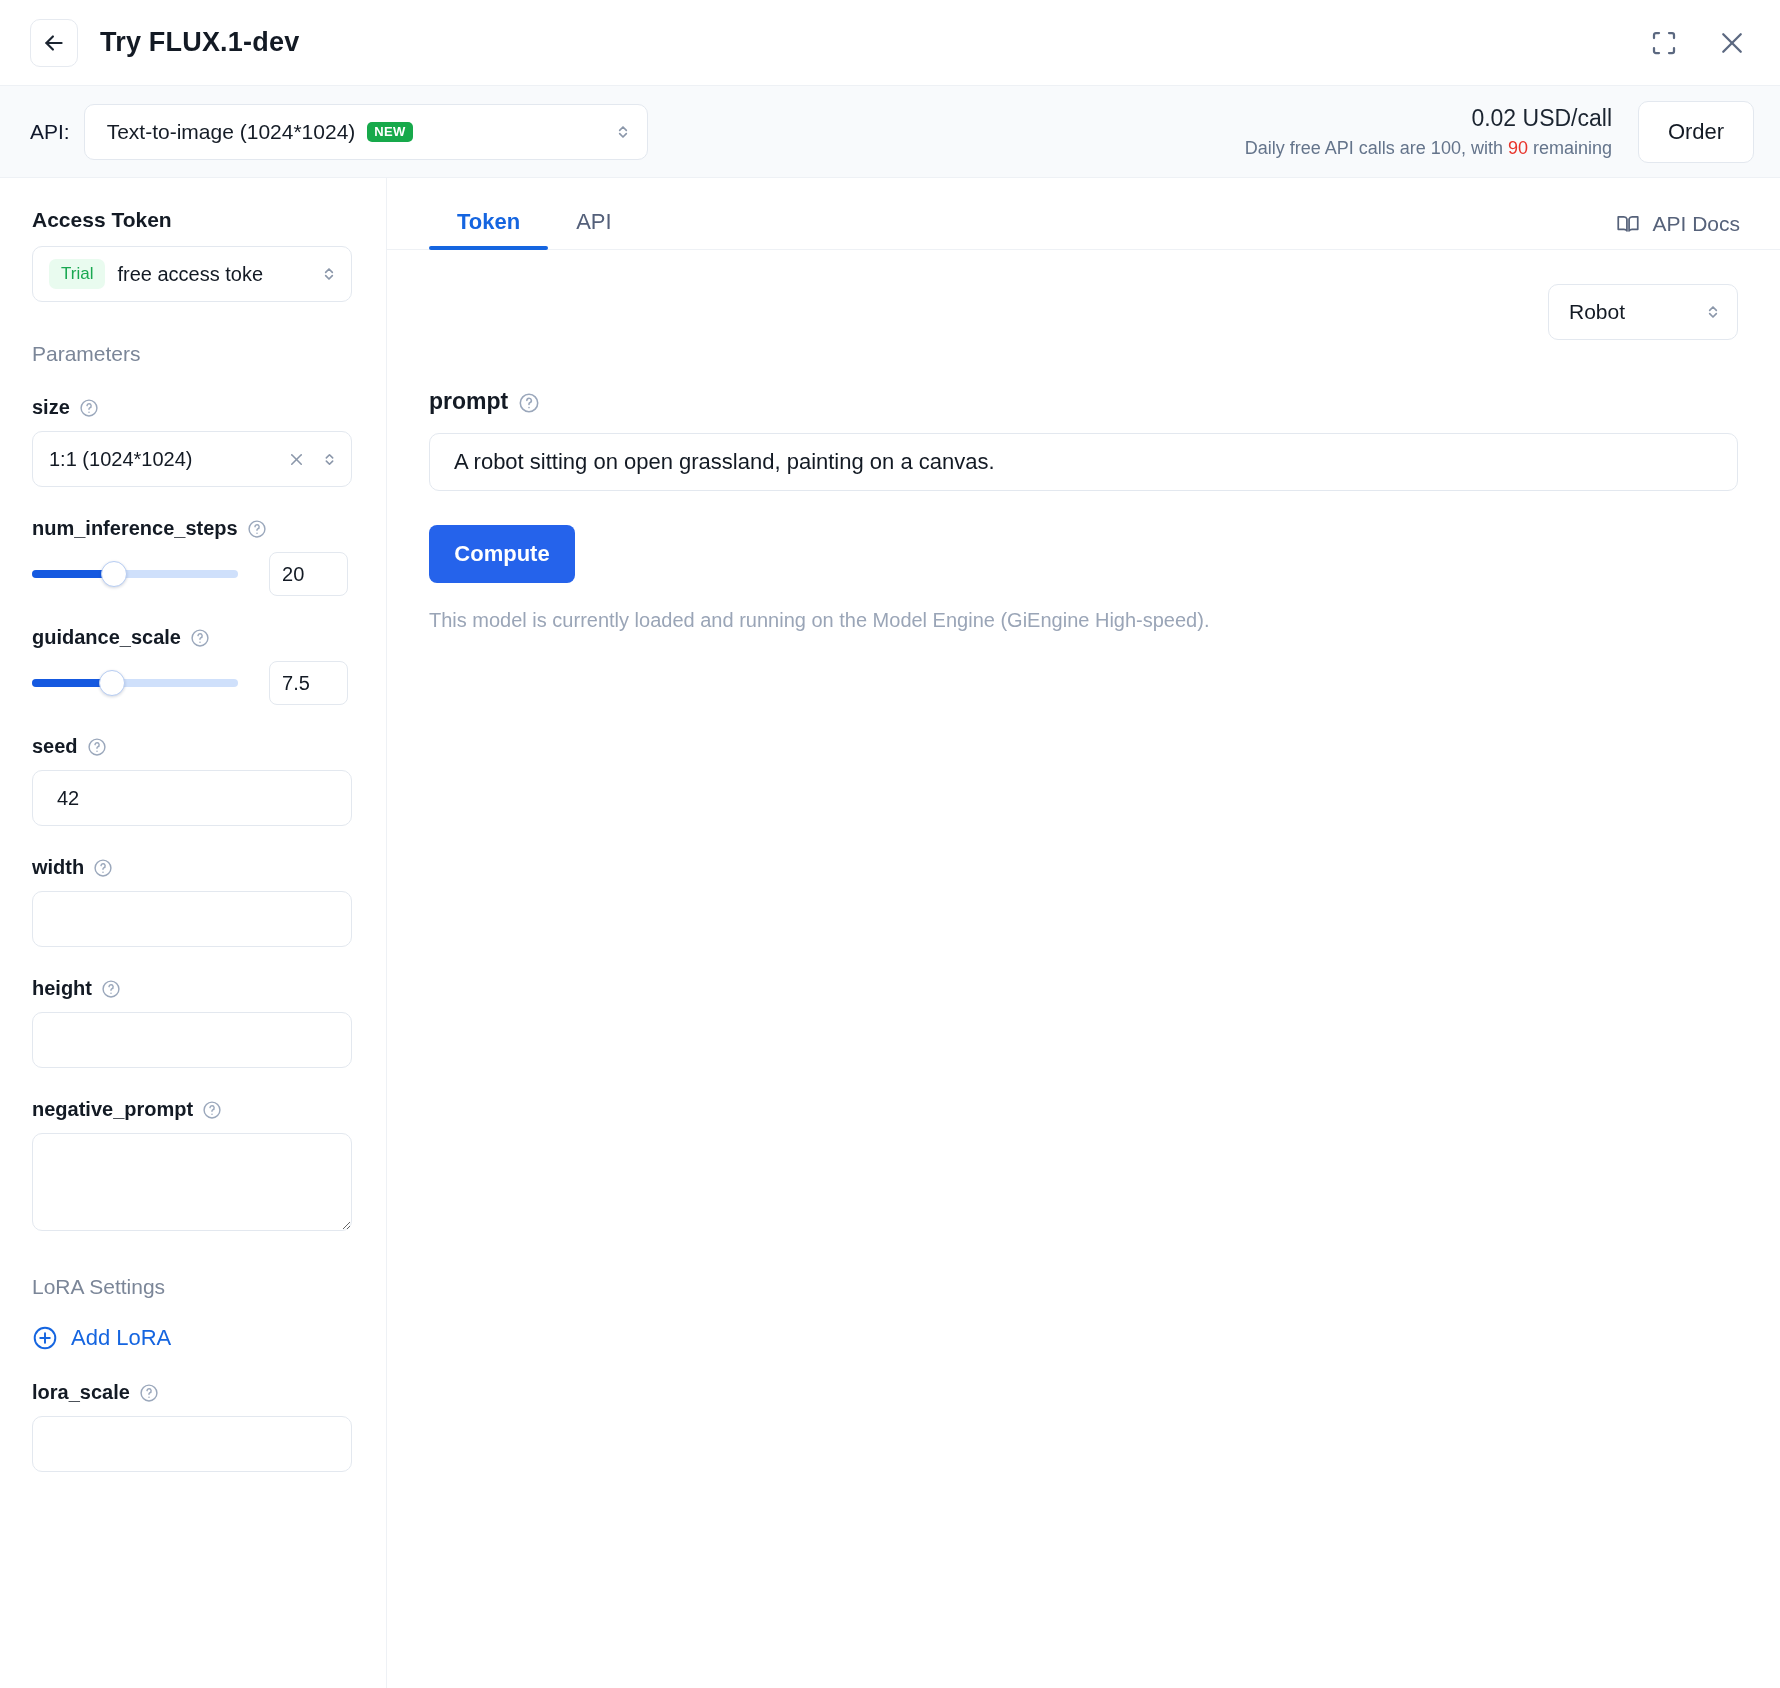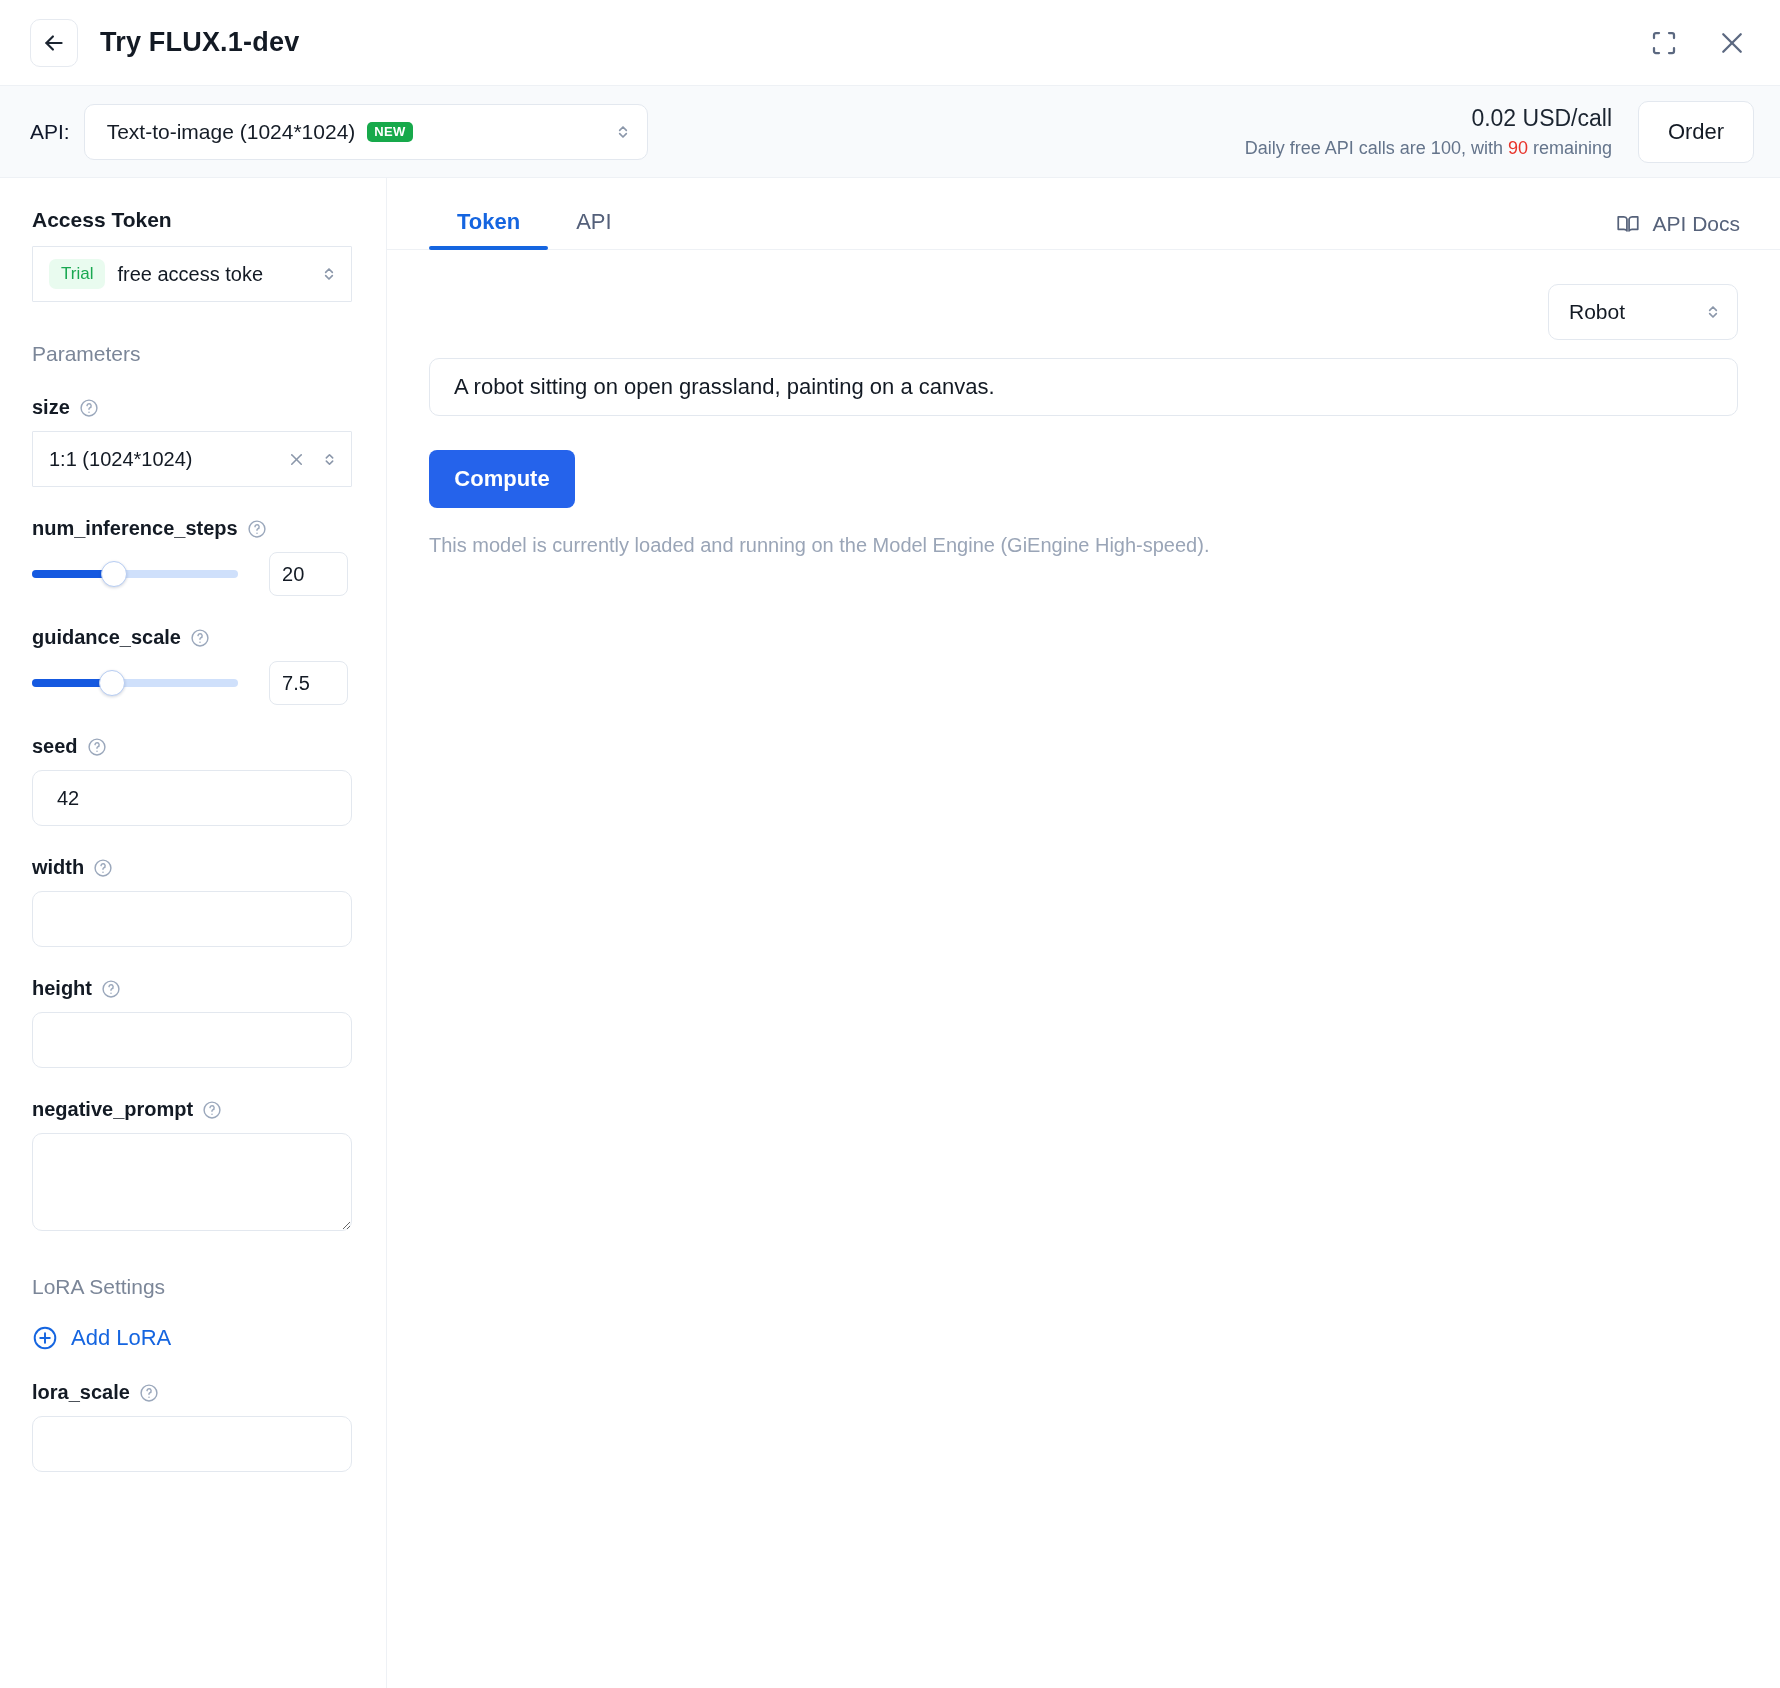--- a/index.html
+++ b/index.html
@@ -77,21 +77,21 @@
   }
   .section-title { font-size: 21px; font-weight: bold; color: #131a24; }
   .group-title { font-size: 21px; color: #7b8698; margin-top: 40px; }
   .field-label {
     display: flex; align-items: center; gap: 9px;
     font-size: 20px; font-weight: bold; color: #131a24;
     margin-top: 30px; margin-bottom: 12px;
   }
   .help-icon { width: 20px; height: 20px; color: #9aa7bb; flex: 0 0 20px; }
   .ctl {
-    width: 320px; height: 56px; border: 1px solid #e3e8ef; border-radius: 1px;
+    width: 320px; height: 56px; border: 1px solid #e3e8ef; border-radius: 10px;
     background: #fff; display: flex; align-items: center; padding: 0 12px 0 16px;
     font-size: 20px; color: #131a24;
   }
   .token-select { margin-top: 14px; cursor: pointer; }
   .chip-trial {
     background: #e9fbef; color: #19a851; font-size: 17px;
     padding: 5px 12px; border-radius: 7px; margin-right: 12px;
   }
   .token-name { font-size: 20px; color: #131a24; }
   .stepper-ico { margin-left: auto; color: #8b97aa; display:flex; }
@@ -410,20 +410,30 @@
             <span>Robot</span>
             <span class="stepper-ico">
               <svg width="20" height="20" viewBox="0 0 24 24" fill="none" stroke="currentColor" stroke-width="2" stroke-linecap="round" stroke-linejoin="round">
                 <polyline points="8 10 12 6 16 10"></polyline>
                   <polyline points="16 14 12 18 8 14"></polyline>
               </svg>
             </span>
           </div>
         </div>
 
+        <div class="prompt-label">
+          <span>prompt</span>
+          <span class="help-icon">
+            <svg width="22" height="22" viewBox="0 0 24 24" fill="none" stroke="currentColor" stroke-width="1.7">
+                <circle cx="12" cy="12" r="9.5"></circle>
+                <path d="M9.6 9.2a2.5 2.5 0 1 1 3.2 2.6c-.6.25-.8.7-.8 1.4v.4" stroke-linecap="round"></path>
+                <circle cx="12" cy="17" r="0.9" fill="currentColor" stroke="none"></circle>
+              </svg>
+          </span>
+        </div>
 
         <input class="prompt-input" type="text" value="A robot sitting on open grassland, painting on a canvas." style="">
 
         <button class="compute-btn">Compute</button>
 
         <div class="status-note">This model is currently loaded and running on the Model Engine (GiEngine High-speed).</div>
       </div>
     </div>
 
   </div>

